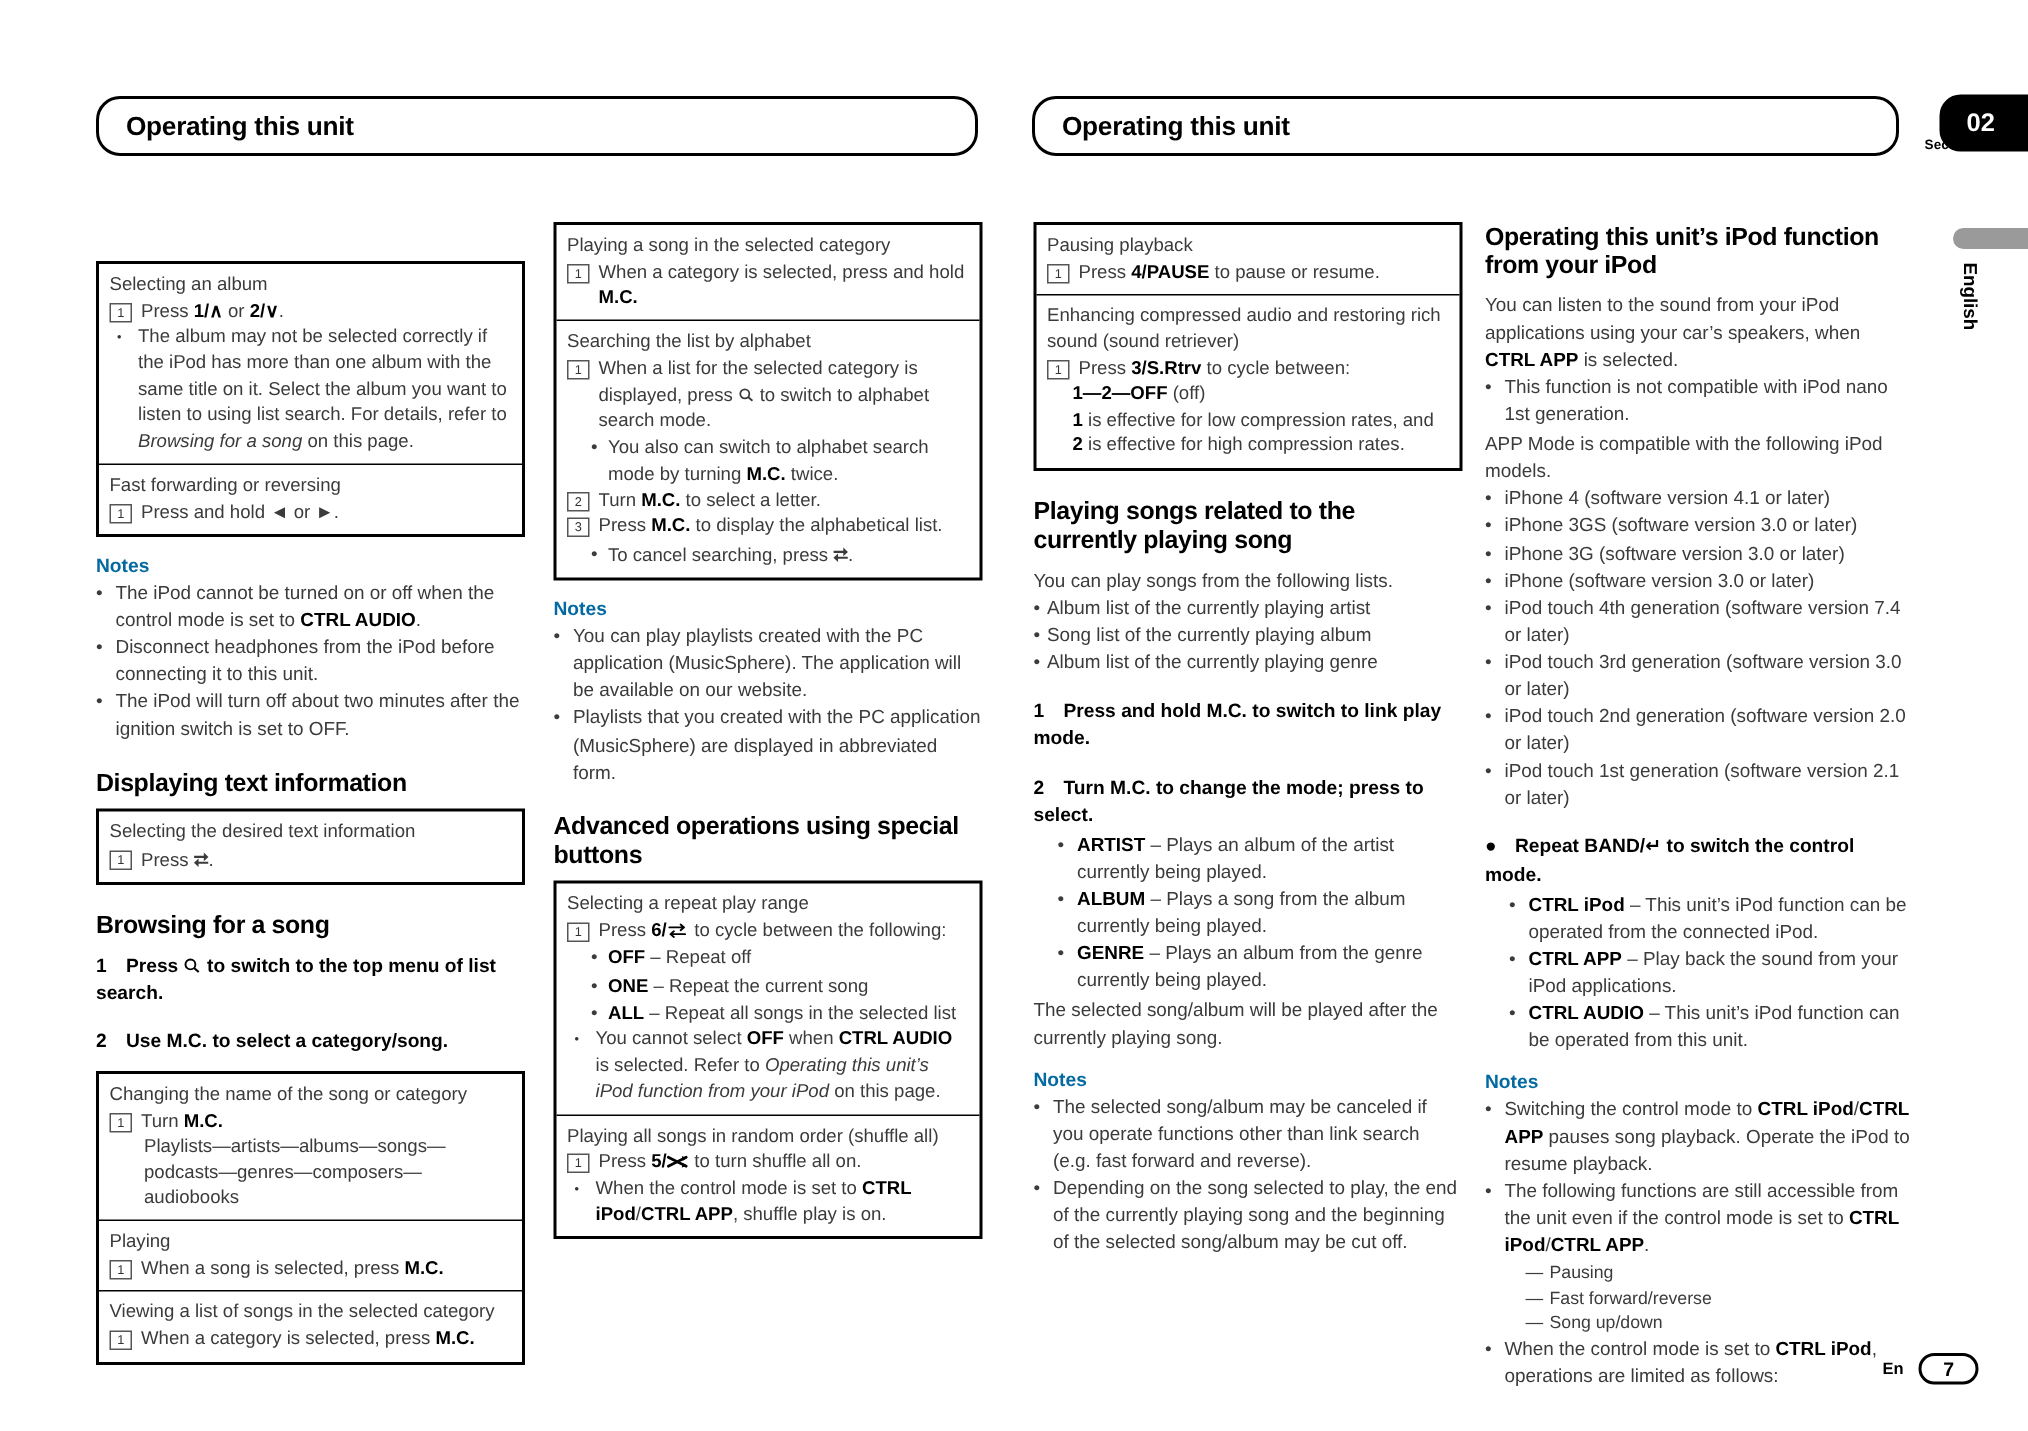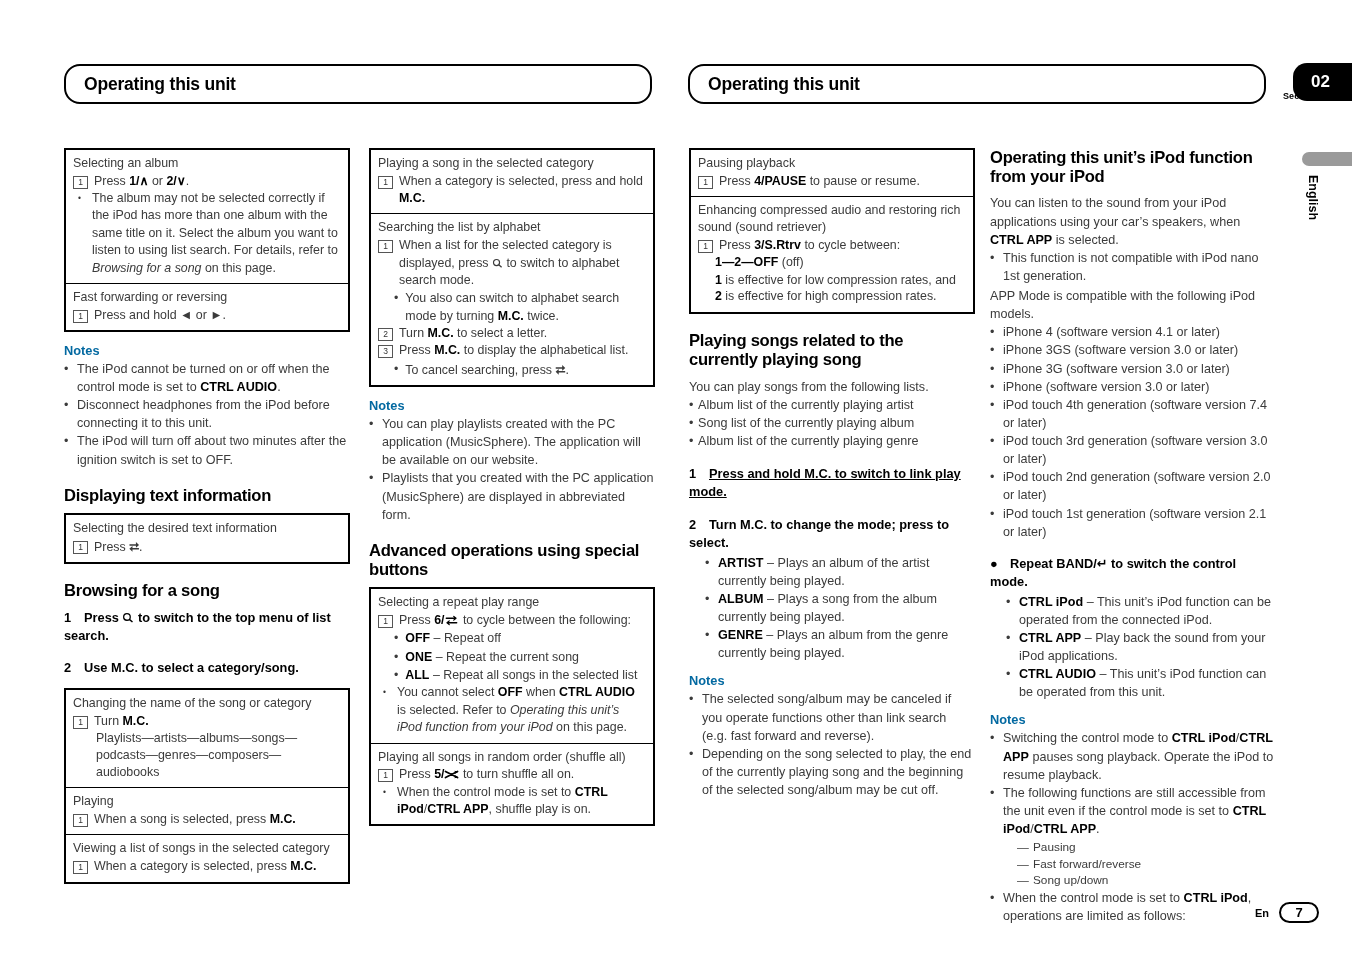--- a/index.html
+++ b/index.html
@@ -45,21 +45,21 @@
   #footer{position:absolute;left:1255px;top:902px;display:flex;align-items:center;gap:10px;}
   #footer .en{font-size:11px;font-weight:bold;}
   #footer .pg{
     width:40px;height:21px;border:2.2px solid #000;border-radius:11px;
     display:flex;align-items:center;justify-content:center;
     font-size:13px;font-weight:bold;box-sizing:border-box;
   }
 
   
   .col{position:absolute;top:148px;width:286px;}
-  #col1{left:64px;}
+  #col1{left:64px;margin-top:26px;}
   #col2{left:369px;}
   #col3{left:689px;}
   #col4{left:990px;}
   b,.b{font-weight:bold;color:#000;}
   i,.i{font-style:italic;}
 
   
   .ptable{border:2.2px solid #000;box-sizing:border-box;margin-bottom:0;}
   .prow{padding:5px 7px 6px 7px;border-bottom:1.6px solid #000;}
   .prow:last-child{border-bottom:none;}
@@ -346,41 +346,42 @@
     <li>
         <span class="dot">•</span>
         <span class="txt">Song list of the currently playing album</span>
       </li>
     <li>
         <span class="dot">•</span>
         <span class="txt">Album list of the currently playing genre</span>
       </li>
   </ul>
 
-  <div class="bstep" style="margin-top:15px;text-decoration:underline;">
+  <div class="bstep" style="margin-top:15px;">
     <span class="n">1</span><span>Press and hold M.C. to switch to link play mode.</span>
   </div>
   <div class="bstep" style="margin-top:15px;">
     <span class="n">2</span><span>Turn M.C. to change the mode; press to select.</span>
   </div>
 
   <ul class="bl" style="margin-left:16px;margin-top:2px;">
     <li>
         <span class="dot">•</span>
         <span class="txt"><b>ARTIST</b><span> – Plays an album of the artist currently being played.</span></span>
       </li>
     <li>
         <span class="dot">•</span>
         <span class="txt"><b>ALBUM</b><span> – Plays a song from the album currently being played.</span></span>
       </li>
     <li>
         <span class="dot">•</span>
         <span class="txt"><b>GENRE</b><span> – Plays an album from the genre currently being played.</span></span>
       </li>
   </ul>
+  <div class="para">The selected song/album will be played after the currently playing song.</div>
 
   <h3 class="notes">Notes</h3>
   <ul class="bl">
     <li>
         <span class="dot">•</span>
         <span class="txt">The selected song/album may be canceled if you operate functions other than link search (e.g. fast forward and reverse).</span>
       </li>
     <li>
         <span class="dot">•</span>
         <span class="txt">Depending on the song selected to play, the end of the currently playing song and the beginning of the selected song/album may be cut off.</span>

